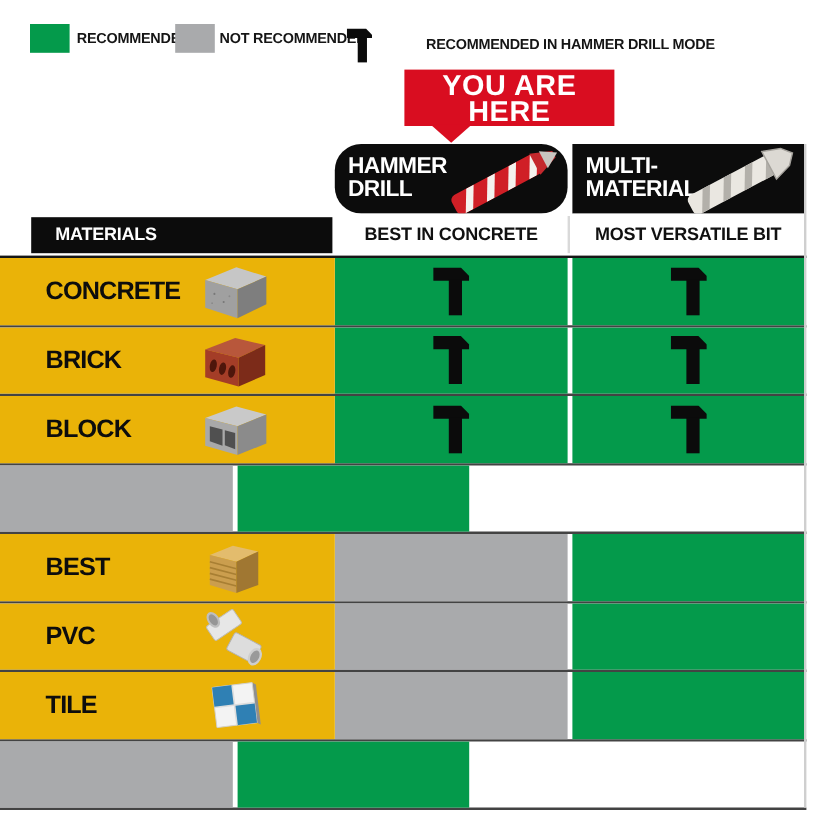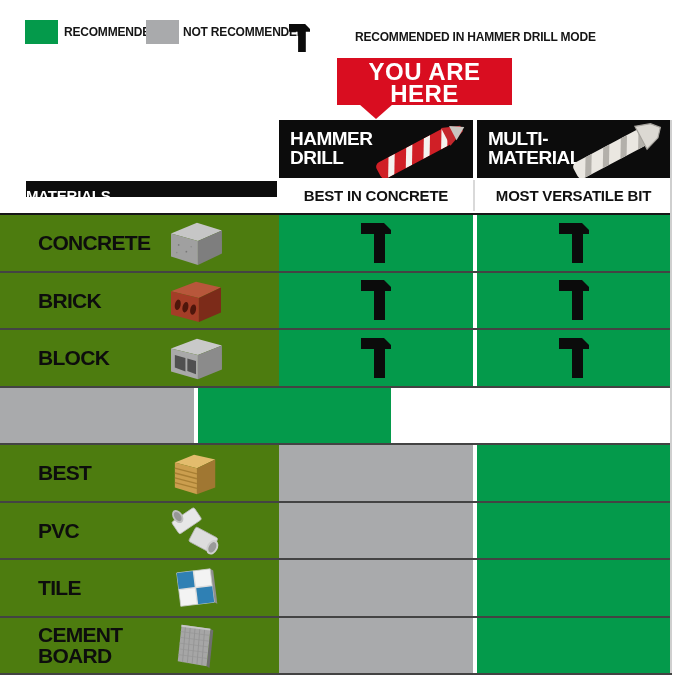--- a/index.html
+++ b/index.html
@@ -20,41 +20,41 @@
   .lg-hammer svg{width:100%;height:100%;}
   
   .banner{position:absolute;left:290px;top:58px;width:175px;height:47px;background:var(--red);
     color:#fff;text-align:center;font-weight:bold;font-size:24px;line-height:22px;
     letter-spacing:0.5px;padding-top:3px;box-sizing:border-box;margin-left:47px;}
   .banner-pointer{position:absolute;left:359px;top:104px;width:0;height:0;
     border-left:17px solid transparent;border-right:17px solid transparent;
     border-top:15px solid var(--red);}
   
   .colhead{position:absolute;top:120px;height:58px;background:var(--black);color:#fff;}
-  .colhead.c1{left:279px;width:194px;}
+  .colhead.c1{left:279px;width:194px;border-radius:22px;}
   .colhead.c2{left:477px;width:193px;}
   .colhead .title{position:absolute;left:11px;top:9px;font-size:19px;line-height:19px;
     font-weight:bold;letter-spacing:-0.5px;}
   .colhead .bit{position:absolute;right:0;top:0;width:104px;height:58px;}
   .colhead .bit svg{width:100%;height:100%;}
   
   .subtitle{position:absolute;top:178px;height:35px;line-height:35px;text-align:center;
     font-size:15px;font-weight:bold;color:#111;letter-spacing:-0.2px;background:#fff;}
   .subtitle.c1{left:279px;width:194px;}
   .subtitle.c2{left:477px;width:193px;}
   .sub-divider{position:absolute;left:473px;top:180px;width:2px;height:31px;background:#d9d9d9;}
   
-  .materials-bar{position:absolute;left:26px;top:181px;width:251px;height:16px;
+  .materials-bar{position:absolute;left:26px;top:181px;width:251px;height:30px;
     background:var(--black);color:#fff;font-size:15px;font-weight:bold;line-height:30px;
-    padding-left:0;box-sizing:border-box;letter-spacing:-0.2px;}
+    padding-left:20px;box-sizing:border-box;letter-spacing:-0.2px;}
   
   #rows{position:absolute;left:0;top:213px;width:672px;height:460px;display:flex;
     flex-direction:column;border-top:2px solid #161616;box-sizing:content-box;}
   .t-row{flex:1;display:flex;border-bottom:2px solid rgba(20,20,20,0.8);box-sizing:border-box;}
-  .cell-label{width:279px;position:relative;display:flex;align-items:center;background:#4d7c0f;}
+  .cell-label{width:279px;position:relative;display:flex;align-items:center;background:#eab308;}
   .mat-label{margin-left:38px;font-size:21px;font-weight:bold;color:#0d0d0d;
     letter-spacing:-0.7px;line-height:21px;max-width:125px;}
   .mat-img{position:absolute;left:167px;top:50%;transform:translateY(-50%);
     width:58px;height:50px;}
   .mat-img svg{width:100%;height:100%;}
   .cellv{width:194px;display:flex;align-items:center;justify-content:center;}
   .cellv.col2{width:193px;margin-left:4px;}
   .bg-rec{background:var(--green);}
   .bg-not{background:var(--gray);}
   .hammer-cell{width:30px;height:40px;}
@@ -273,29 +273,19 @@
                 <rect x="29.5" y="25.5" width="17.5" height="17.5" fill="#2f80b4"></rect>
                 <line x1="29.5" y1="8" x2="29.5" y2="43" stroke="#dddddd" stroke-width="1.4"></line>
                 <line x1="12" y1="25.5" x2="47" y2="25.5" stroke="#dddddd" stroke-width="1.4"></line>
               </g>
             </svg></span>
         </div>
         <div class="cellv bg-not"></div>
         <div class="cellv col2 bg-rec"></div>
       </div>
       <div class="t-row">
-        <div class="cell-label">
-          <span class="mat-label">CEMENT BOARD</span>
-          <span class="mat-img"><svg viewBox="0 0 60 52">
-              <polygon points="45,9 48,11 44,50 41,48" fill="#6f6f6f"></polygon>
-              <polygon points="15,5 45,9 41,48 11,43" fill="#a6a6a6"></polygon>
-              <path d="M19,7 L16,44 M24,8 L21,45 M29,8.5 L26,45.5 M34,9 L31,46 M39,9.5 L36,47" stroke="#8c8c8c" stroke-width="0.7" fill="none"></path>
-              <path d="M14,12 L44,16 M13.4,18 L43.4,22 M12.8,24 L42.8,28 M12.2,30 L42.2,34 M11.6,36 L41.6,40" stroke="#959595" stroke-width="0.7" fill="none"></path>
-              <polygon points="15,5 45,9 44.8,11 14.8,7" fill="#c6c6c6"></polygon>
-            </svg></span>
-        </div>
         <div class="cellv bg-not"></div>
         <div class="cellv col2 bg-rec"></div>
       </div>
     </div>
 
   <div class="right-edge"></div>
 </div>
 
 </body></html>

